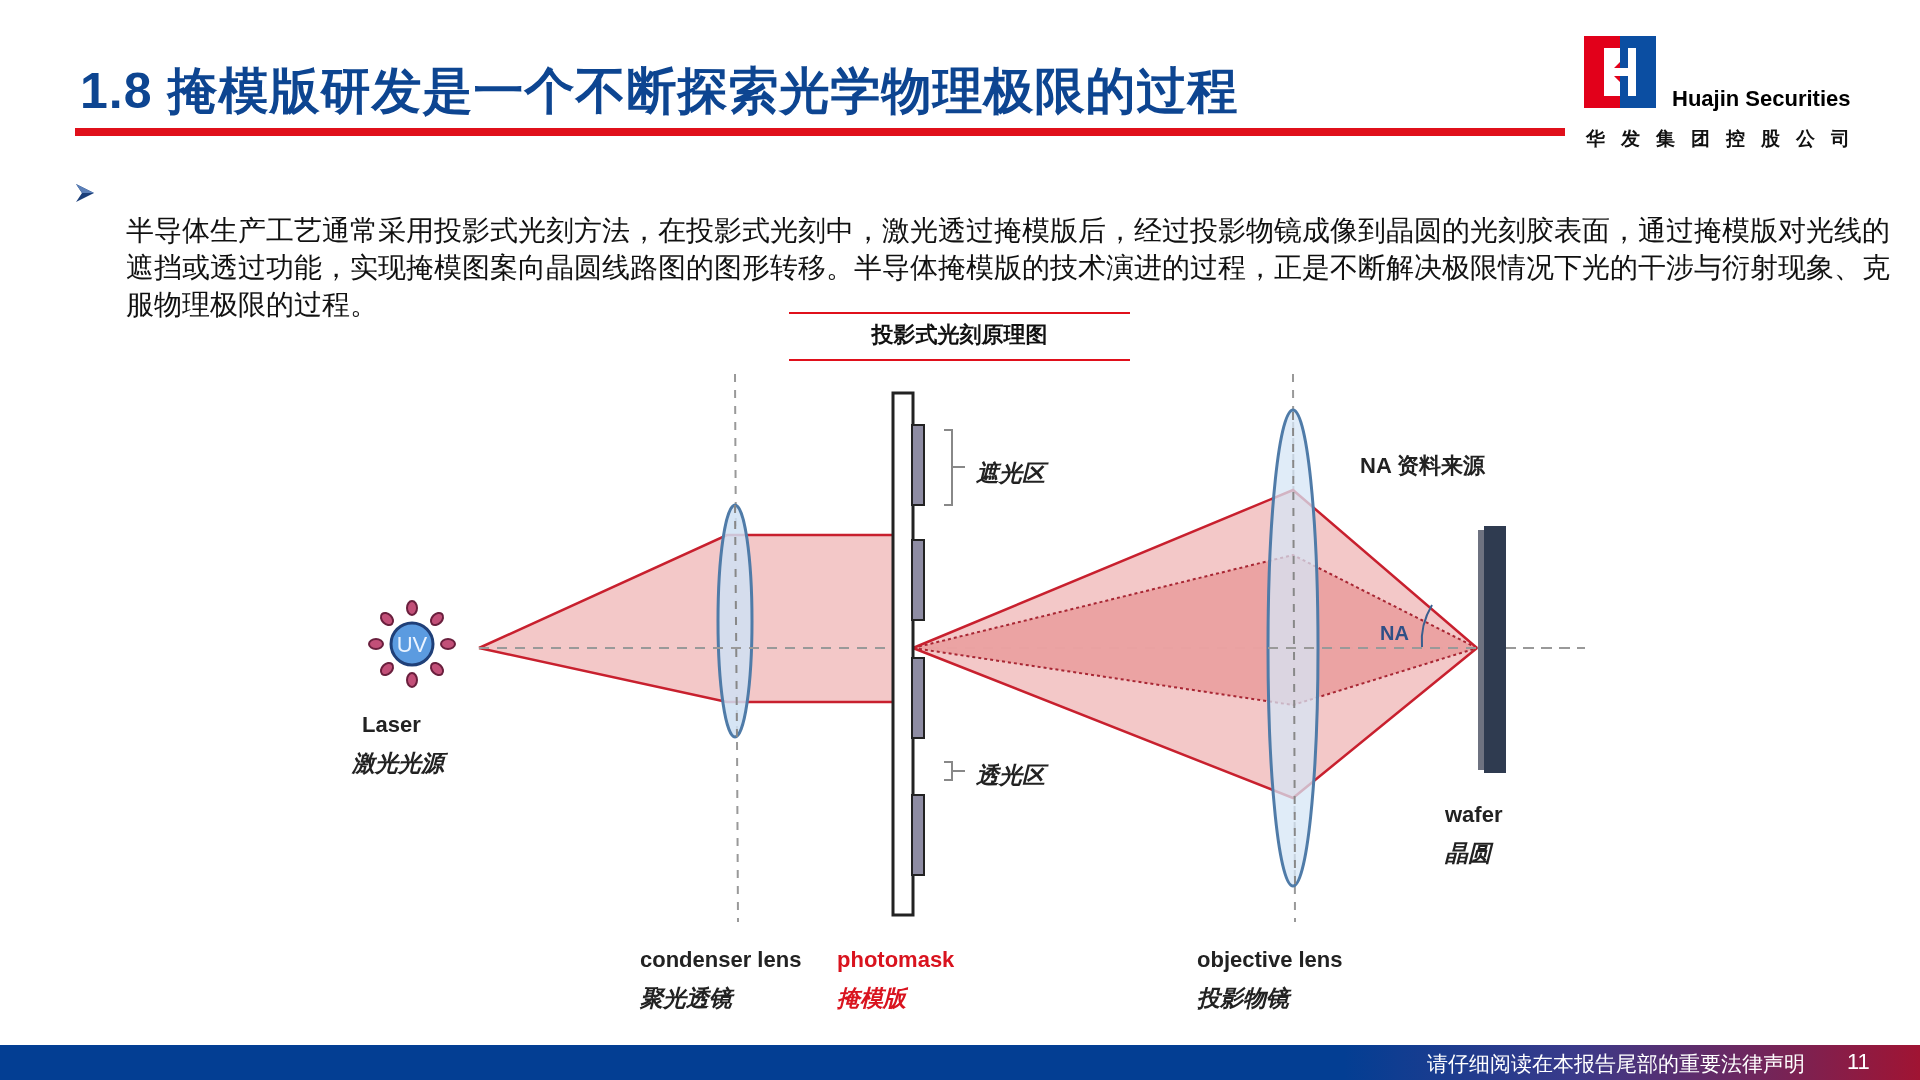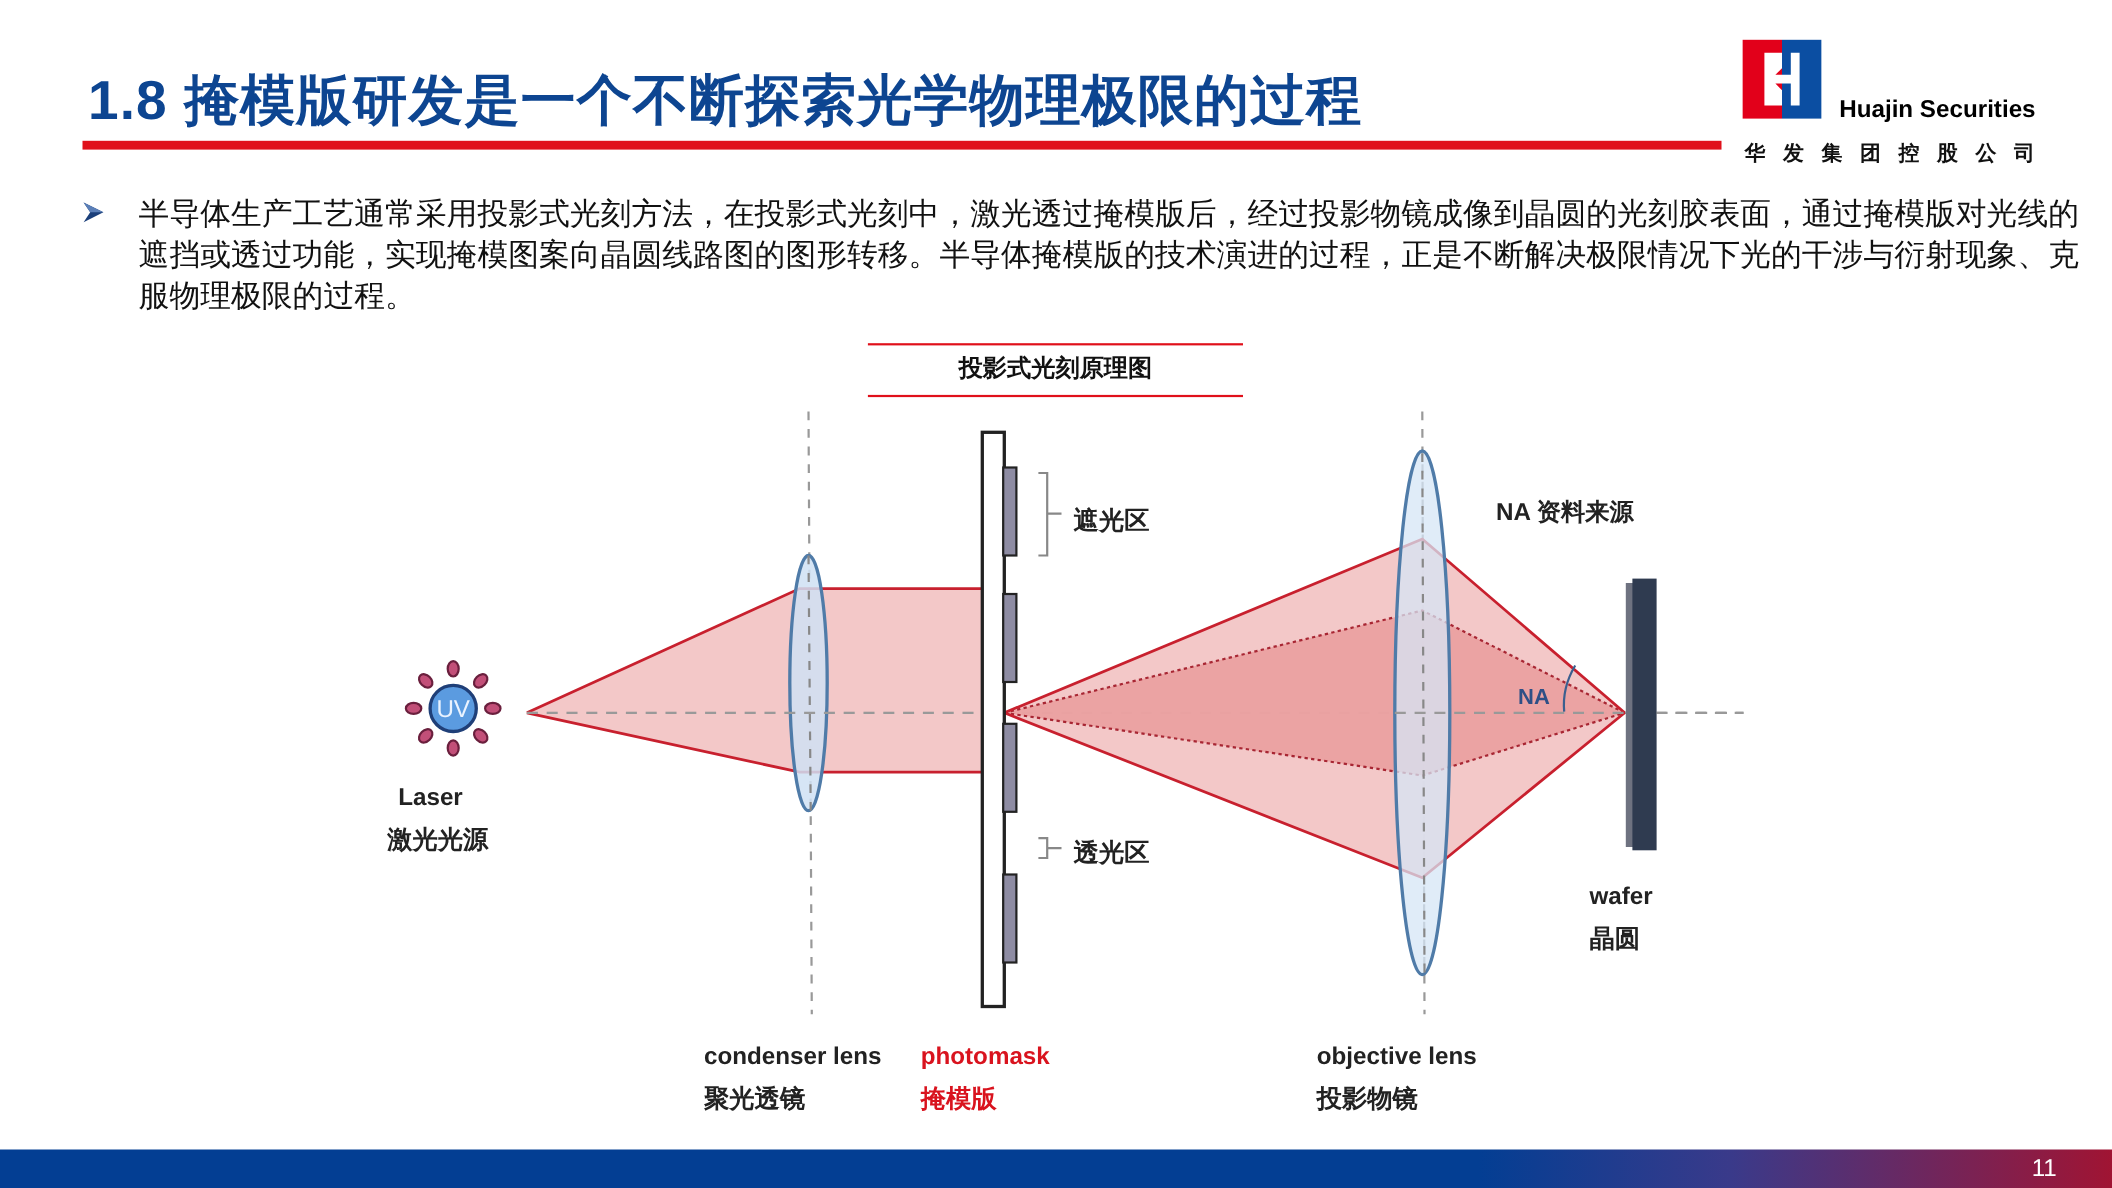--- a/index.html
+++ b/index.html
@@ -14,21 +14,21 @@
   .logo-en { position:absolute; left:88px; top:50px; font-size:22px; font-weight:bold; color:#000000; white-space:nowrap; }
   .logo-sub { position:absolute; left:2px; top:90px; font-size:19px; font-weight:bold; color:#111; letter-spacing:16px; white-space:nowrap; }
   .bullet { position:absolute; left:70px; top:176px; width:1800px; }
   .bullet-arrow { position:absolute; left:4px; top:6px; width:22px; height:22px; }
   .bullet-text { position:absolute; left:56px; top:0; width:1800px; font-size:28px; line-height:37px; color:#111; }
   .fig-title-rule { position:absolute; left:789px; width:341px; height:2px; background:#e0101b; }
   .fig-title { position:absolute; left:789px; top:320px; width:341px; text-align:center; font-size:22px; font-weight:bold; color:#111; }
   svg.diagram { position:absolute; left:0; top:0; }
   .lbl { position:absolute; font-weight:bold; white-space:nowrap; color:#222; }
   .lbl-en { font-size:22px; }
-  .lbl-cn { font-size:23px; }
+  .lbl-cn { font-size:23px;font-style:italic; }
   .red { color:#d9131e; }
   .footer { position:absolute; left:0; top:1045px; width:1920px; height:35px;
             background:linear-gradient(to right,#033e93 0%,#033e93 70%,#3a3a8a 82%,#a01433 100%); }
   .footer-src { position:absolute; left:58px; top:5px; font-size:21px; font-style:italic; color:#fff; white-space:nowrap; }
   .footer-note { position:absolute; left:1427px; top:5px; font-size:21px; color:#fff; white-space:nowrap; }
   .footer-page { position:absolute; left:1847px; top:4px; font-size:22px; color:#fff; }
 </style>
 </head>
 <body>
 
@@ -43,21 +43,21 @@
   </svg>
   <div class="logo-en">Huajin Securities</div>
   <div class="logo-sub">华发集团控股公司</div>
 </div>
 
 <div class="bullet">
   <svg class="bullet-arrow" viewBox="0 0 22 22" width="22" height="22">
     <polygon points="2,2 20,11 2,20 8,11" fill="#1b3f7a"></polygon>
     <polygon points="2,2 20,11 8,11" fill="#5b7fb8"></polygon>
   </svg>
-  <div class="bullet-text" style="width:1790px;">半导体生产工艺通常采用投影式光刻方法，在投影式光刻中，激光透过掩模版后，经过投影物镜成像到晶圆的光刻胶表面，通过掩模版对光线的遮挡或透过功能，实现掩模图案向晶圆线路图的图形转移。半导体掩模版的技术演进的过程，正是不断解决极限情况下光的干涉与衍射现象、克服物理极限的过程。</div>
+  <div class="bullet-text" style="width:1790px;margin-top:36px;">半导体生产工艺通常采用投影式光刻方法，在投影式光刻中，激光透过掩模版后，经过投影物镜成像到晶圆的光刻胶表面，通过掩模版对光线的遮挡或透过功能，实现掩模图案向晶圆线路图的图形转移。半导体掩模版的技术演进的过程，正是不断解决极限情况下光的干涉与衍射现象、克服物理极限的过程。</div>
 </div>
 
 <div class="fig-title-rule" style="top:312px;"></div>
 <div class="fig-title">投影式光刻原理图</div>
 <div class="fig-title-rule" style="top:359px;"></div>
 
 <svg class="diagram" width="1920" height="1080" viewBox="0 0 1920 1080">
 
   <line x1="479" y1="648" x2="1585" y2="648" stroke="#999" stroke-width="2" stroke-dasharray="10,8"></line>
 
@@ -131,14 +131,15 @@
 <div class="lbl lbl-en" style="left:640px; top:947px; width:200px;">condenser lens</div>
 <div class="lbl lbl-cn" style="left:640px; top:983px; width:200px;">聚光透镜</div>
 
 <div class="lbl lbl-en red" style="left:837px; top:947px; width:160px;">photomask</div>
 <div class="lbl lbl-cn red" style="left:837px; top:983px; width:160px;">掩模版</div>
 
 <div class="lbl lbl-en" style="left:1197px; top:947px; width:200px;">objective lens</div>
 <div class="lbl lbl-cn" style="left:1197px; top:983px; width:200px;">投影物镜</div>
 
 <div class="footer">
+  <div class="footer-note">请仔细阅读在本报告尾部的重要法律声明</div>
   <div class="footer-page">11</div>
 </div>
 
 </body></html>

